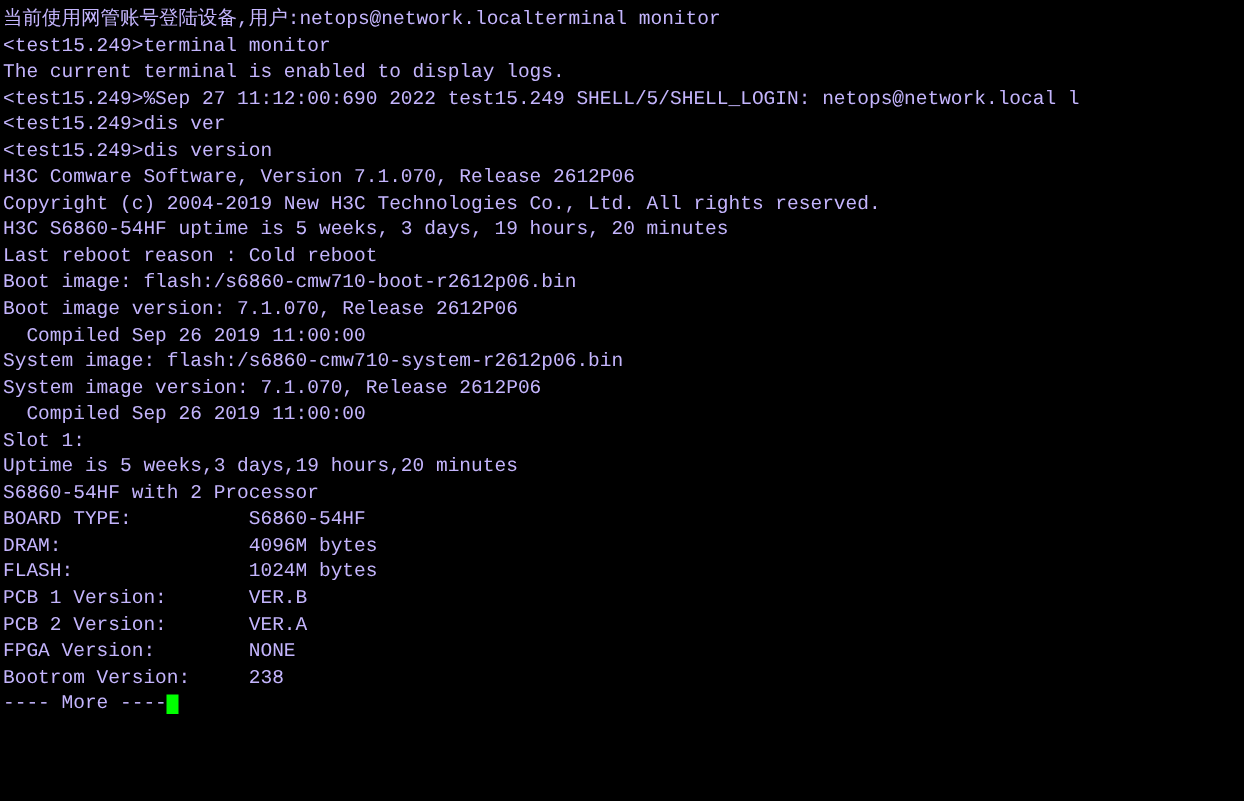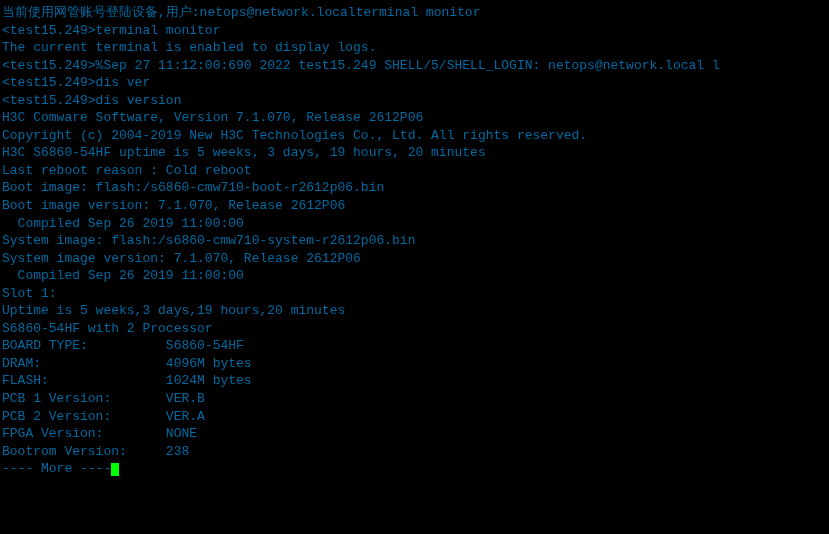--- a/index.html
+++ b/index.html
@@ -20,21 +20,21 @@
       width: 829px;
       height: 534px;
       background-color: #000000;
       padding: 4px 2px;
       white-space: pre;
       overflow: hidden;
       line-height: 1.35;
     }
     .line {
       display: block;
-      color: #0369a1;
+      color: #c4b5fd;
       font-family: Liberation Mono, monospace;
     }
     .cursor {
       display: inline-block;
       width: 8px;
       height: 13px;
       background-color: #00ff00;
       vertical-align: text-bottom;
     }
   </style>

